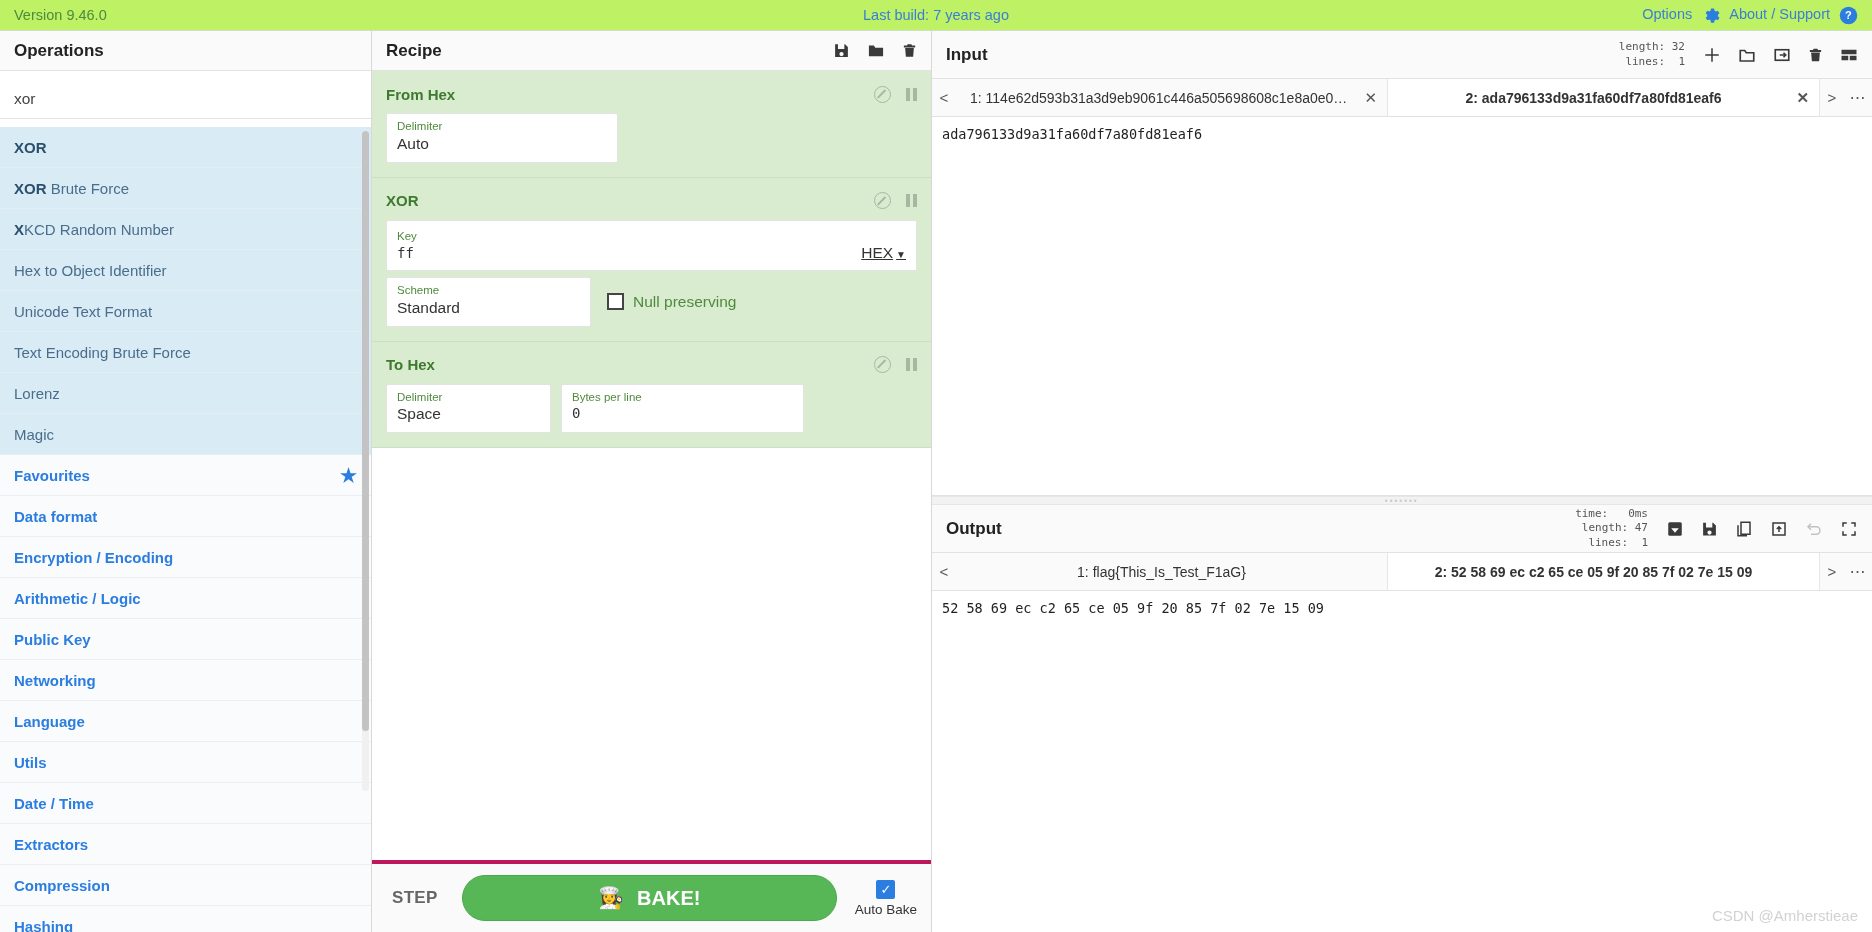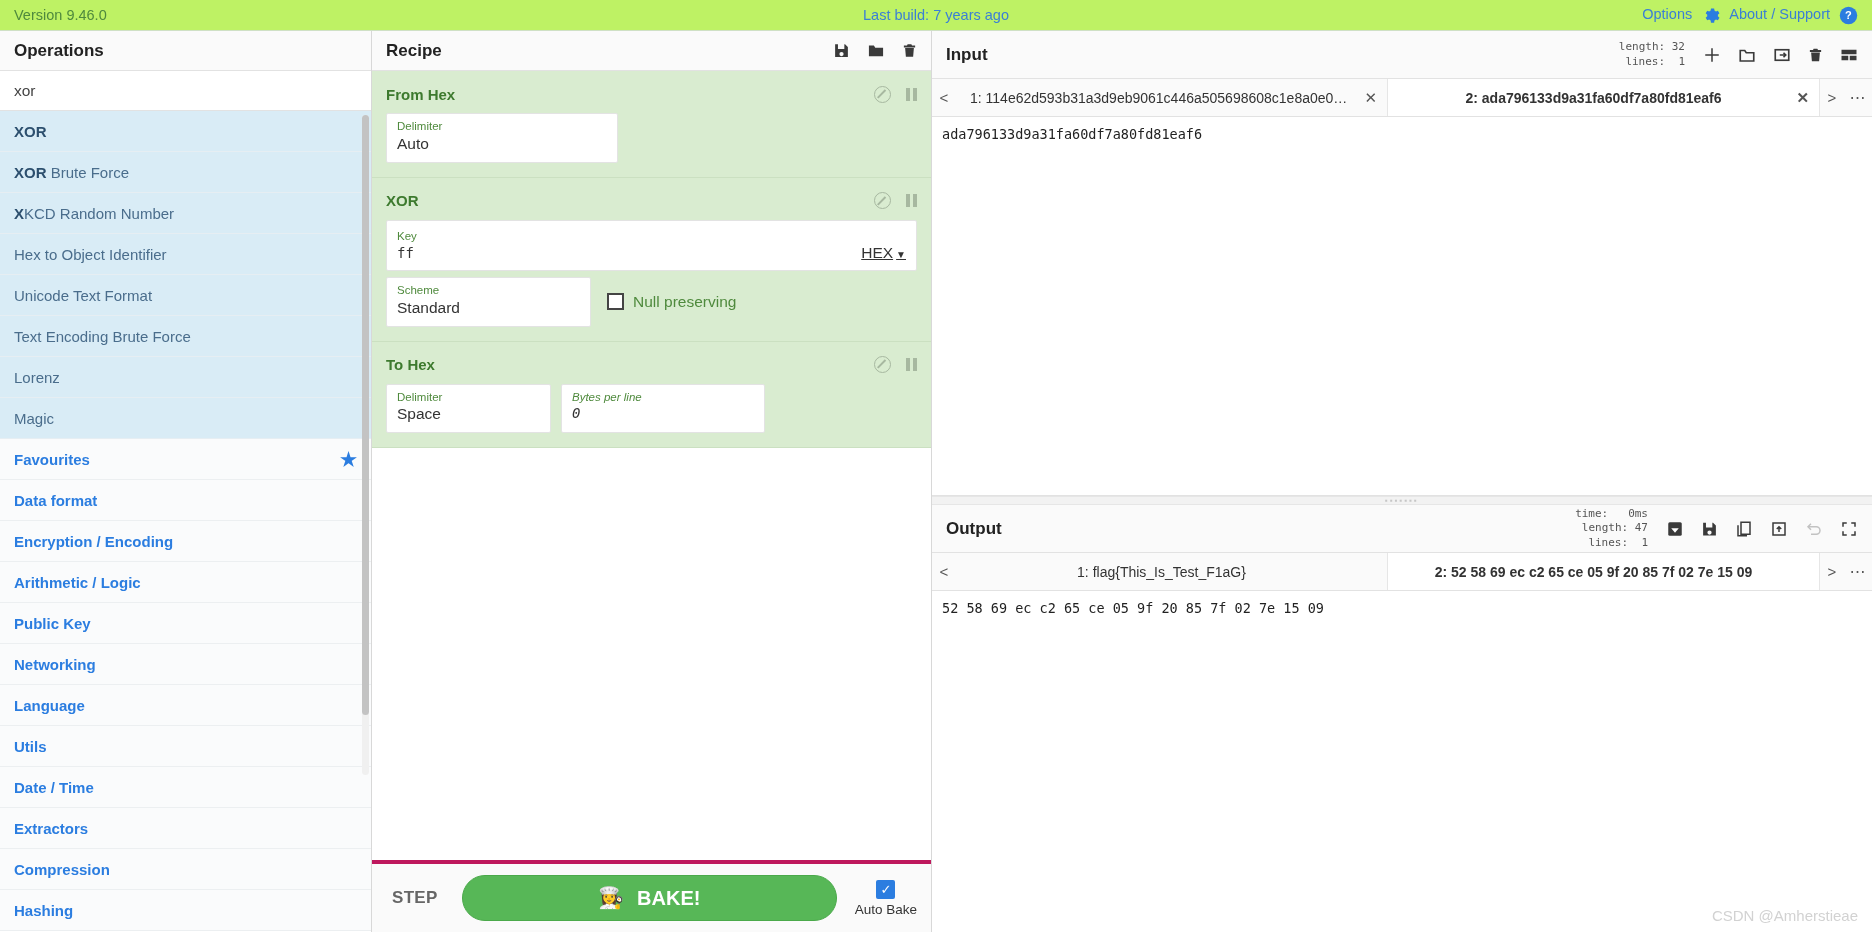--- a/index.html
+++ b/index.html
@@ -39,20 +39,21 @@
   .body-row { flex: 1; display: flex; min-height: 0; }
 
   
   .ops-col {
     width: 372px; flex: none;
     display: flex; flex-direction: column;
     background: #fff;
     border-right: 1px solid #d8d8d8;
     position: relative;
     min-height: 0;
+    gap: 8px;
   }
   .ops-title {
     height: 40px; flex: none;
     display: flex; align-items: center;
     padding: 0 14px;
     font-weight: bold; font-size: 17px; color: #222;
     background: #fafafa;
     border-bottom: 1px solid #e2e2e2;
   }
   .ops-search {
@@ -440,21 +441,21 @@
                   <i></i>
                   <i></i>
                 </span>
               </span>
             </div>
             <div class="arg-row">
               <div class="arg" style="width: 165px;">
                 <div class="arg-label">Delimiter</div>
                 <div class="arg-val">Space</div>
               </div>
-              <div class="arg" style="width: 204px; font-style: italic;">
+              <div class="arg" style="width: 243px;">
                 <div class="arg-label">Bytes per line</div>
                 <div class="arg-val mono">0</div>
               </div>
             </div>
           </div>
         </div>
 
       <div class="recipe-foot">
         <span class="step-btn">STEP</span>
         <div class="bake-btn">

